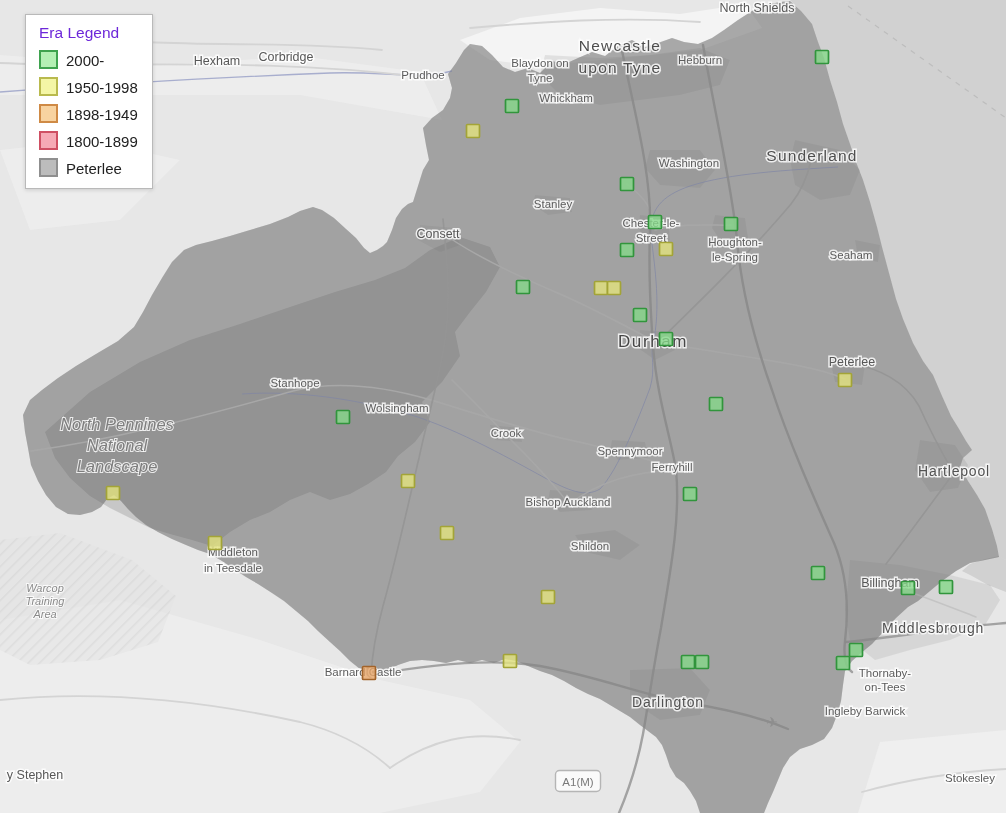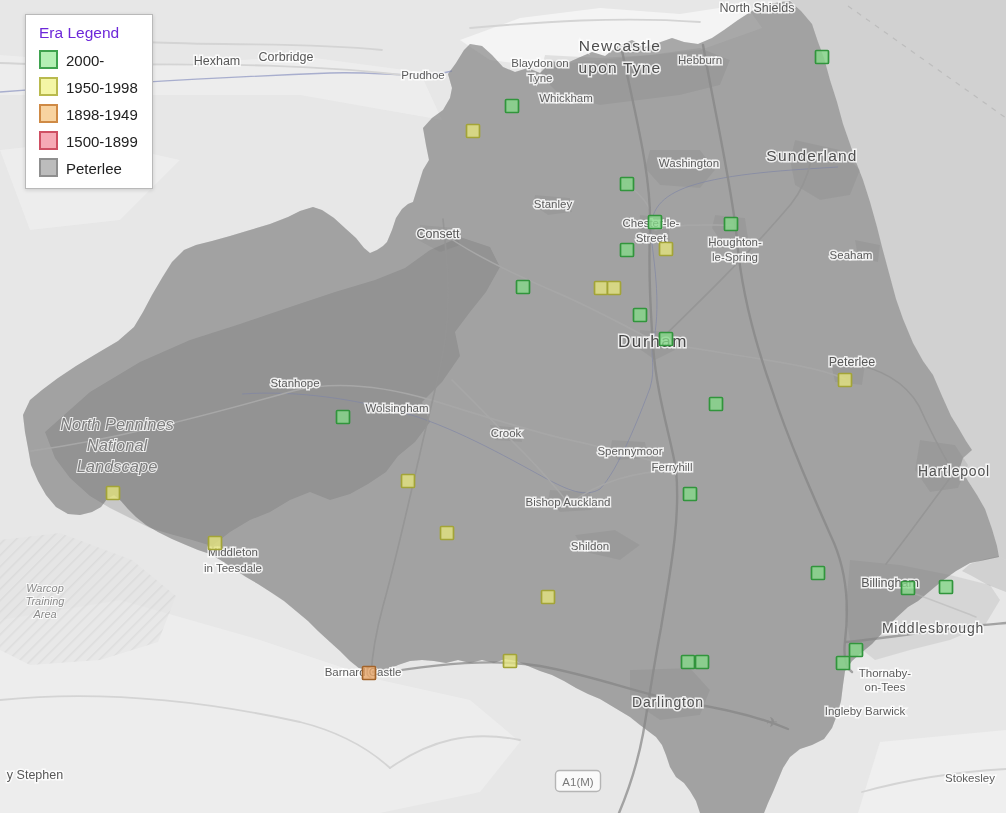--- a/index.html
+++ b/index.html
@@ -202,20 +202,20 @@
     <div class="legend-row">
       <span class="swatch" style="background: rgb(244, 246, 166); border-color: rgb(185, 186, 78);"></span>
       <span class="legend-label">1950-1998</span>
     </div>
     <div class="legend-row">
       <span class="swatch" style="background: rgb(248, 211, 160); border-color: rgb(207, 138, 69);"></span>
       <span class="legend-label">1898-1949</span>
     </div>
     <div class="legend-row">
       <span class="swatch" style="background: rgb(246, 169, 181); border-color: rgb(207, 79, 99);"></span>
-      <span class="legend-label">1500-1899</span>
+      <span class="legend-label">1800-1899</span>
     </div>
     <div class="legend-row">
       <span class="swatch" style="background: rgb(188, 188, 188); border-color: rgb(143, 143, 143);"></span>
       <span class="legend-label">Peterlee</span>
     </div>
   </div>
 </div>
 
 </body></html>

